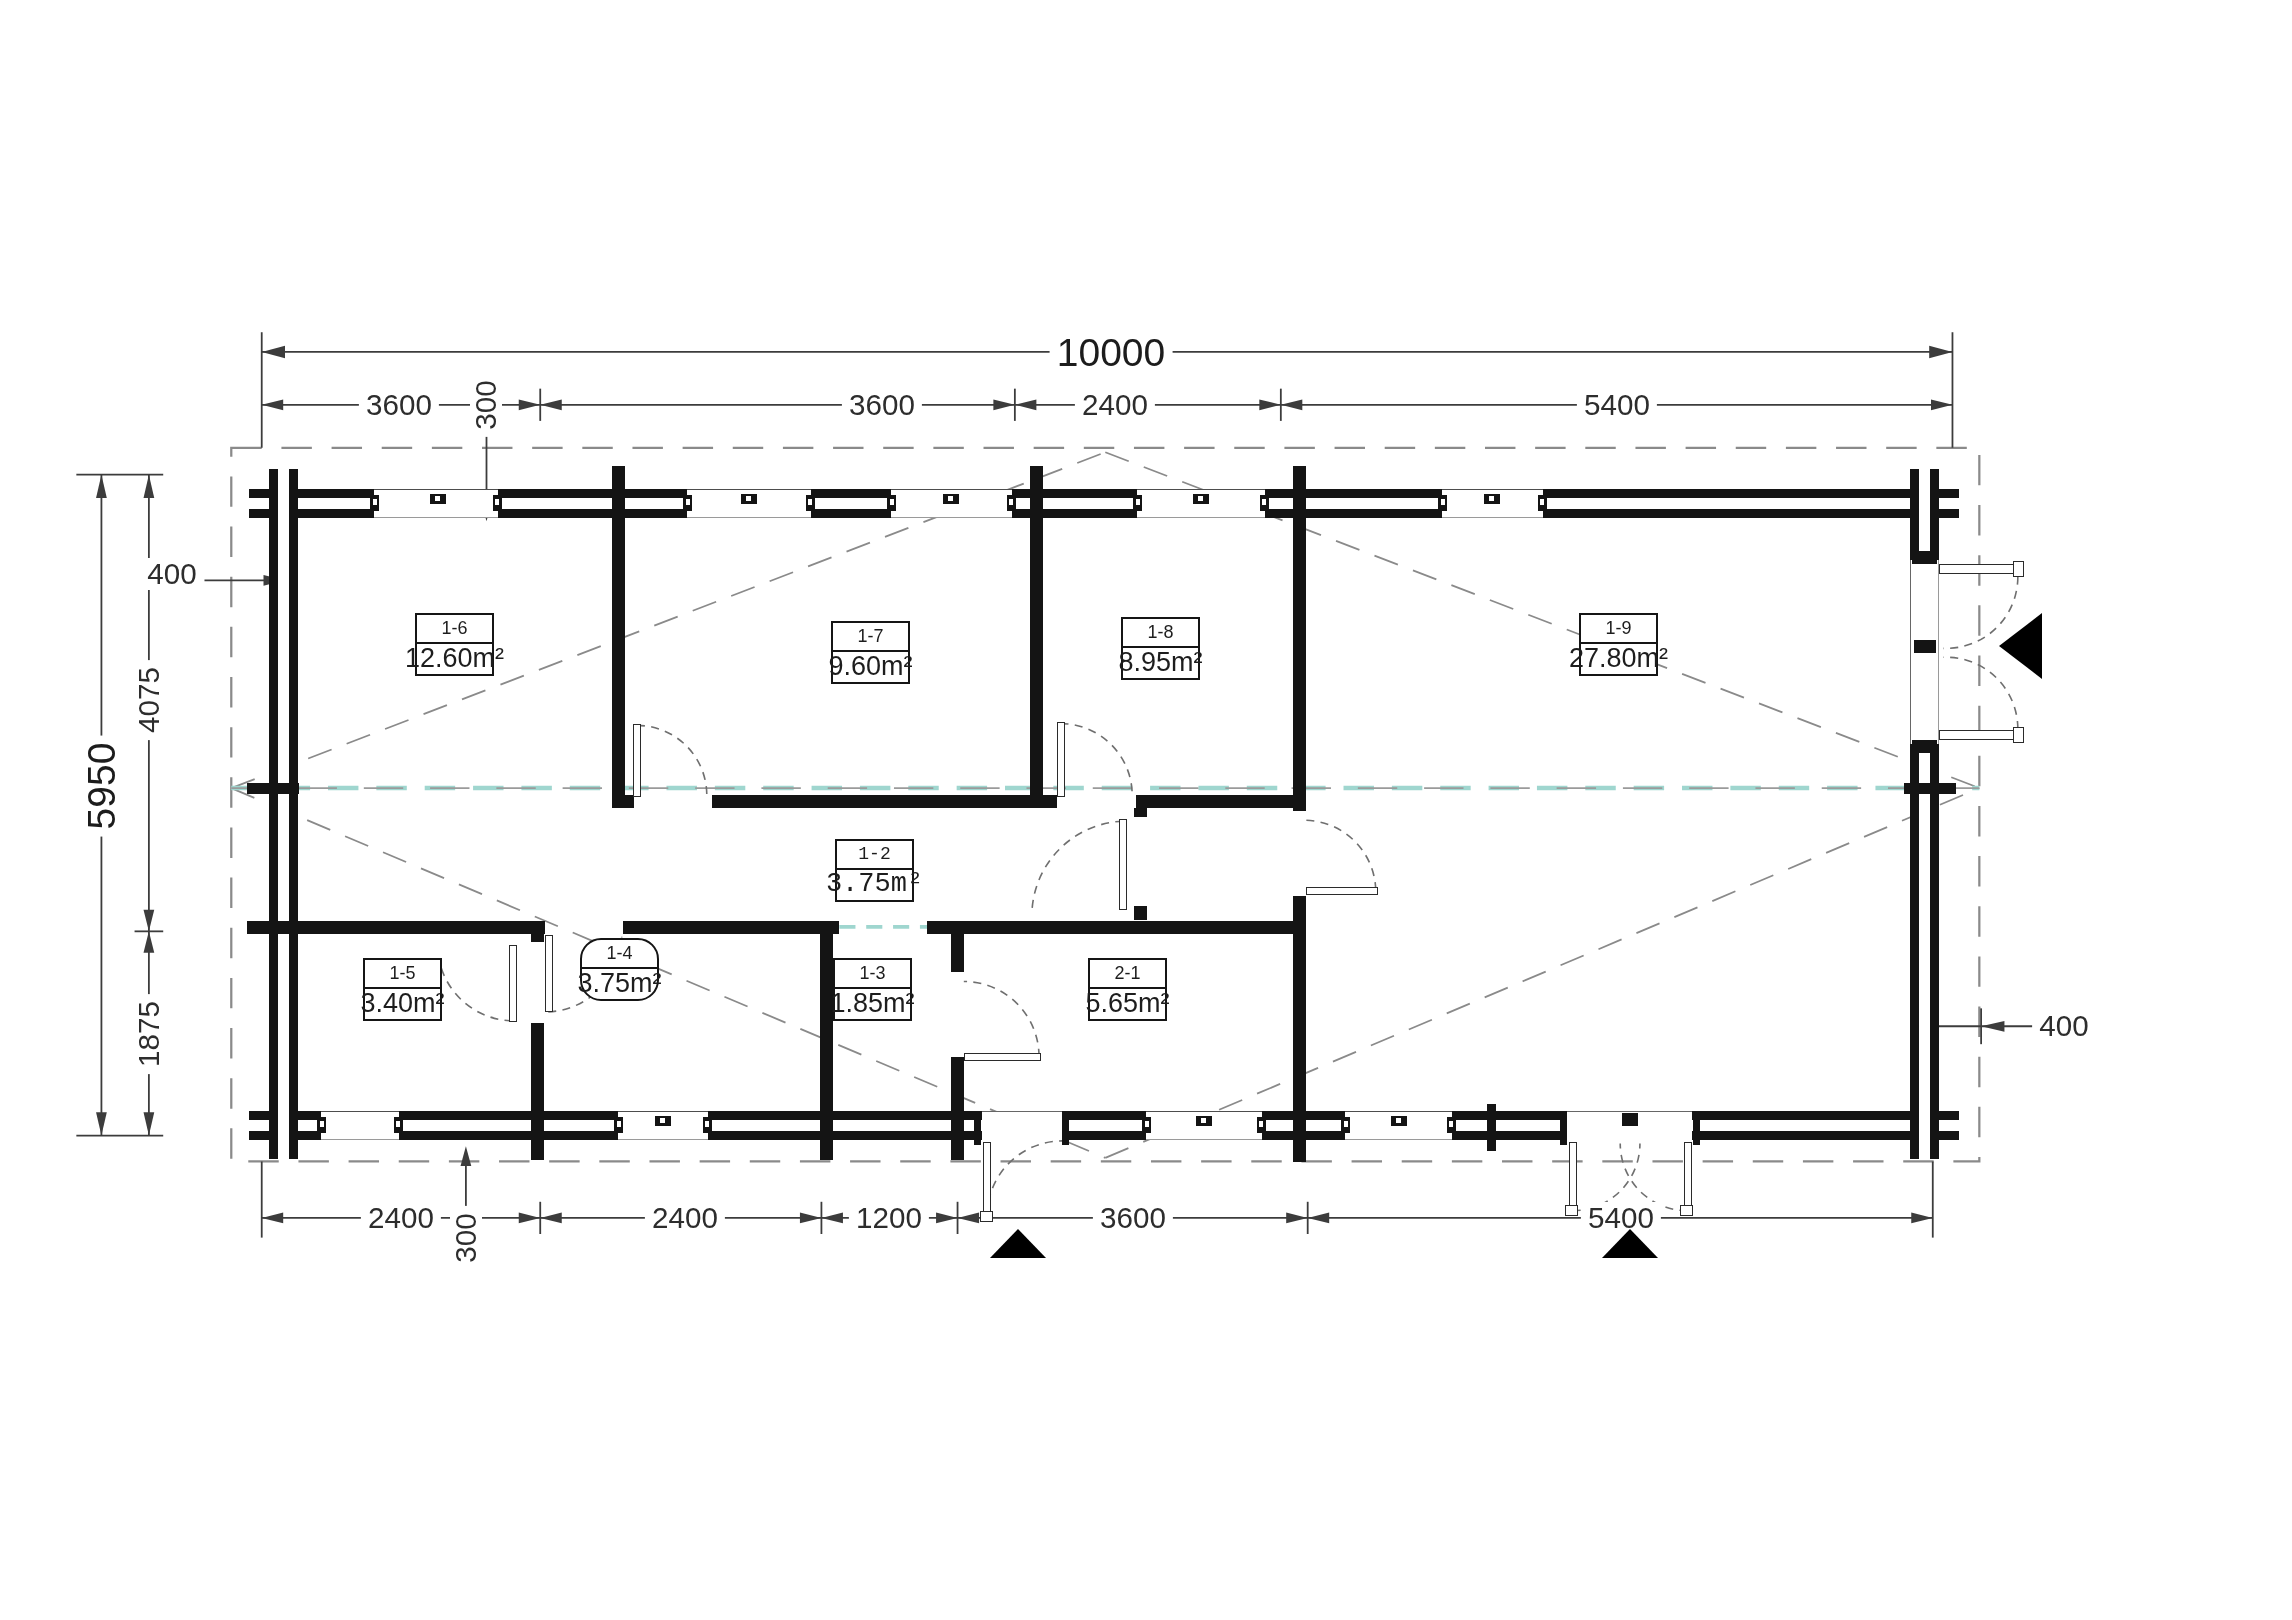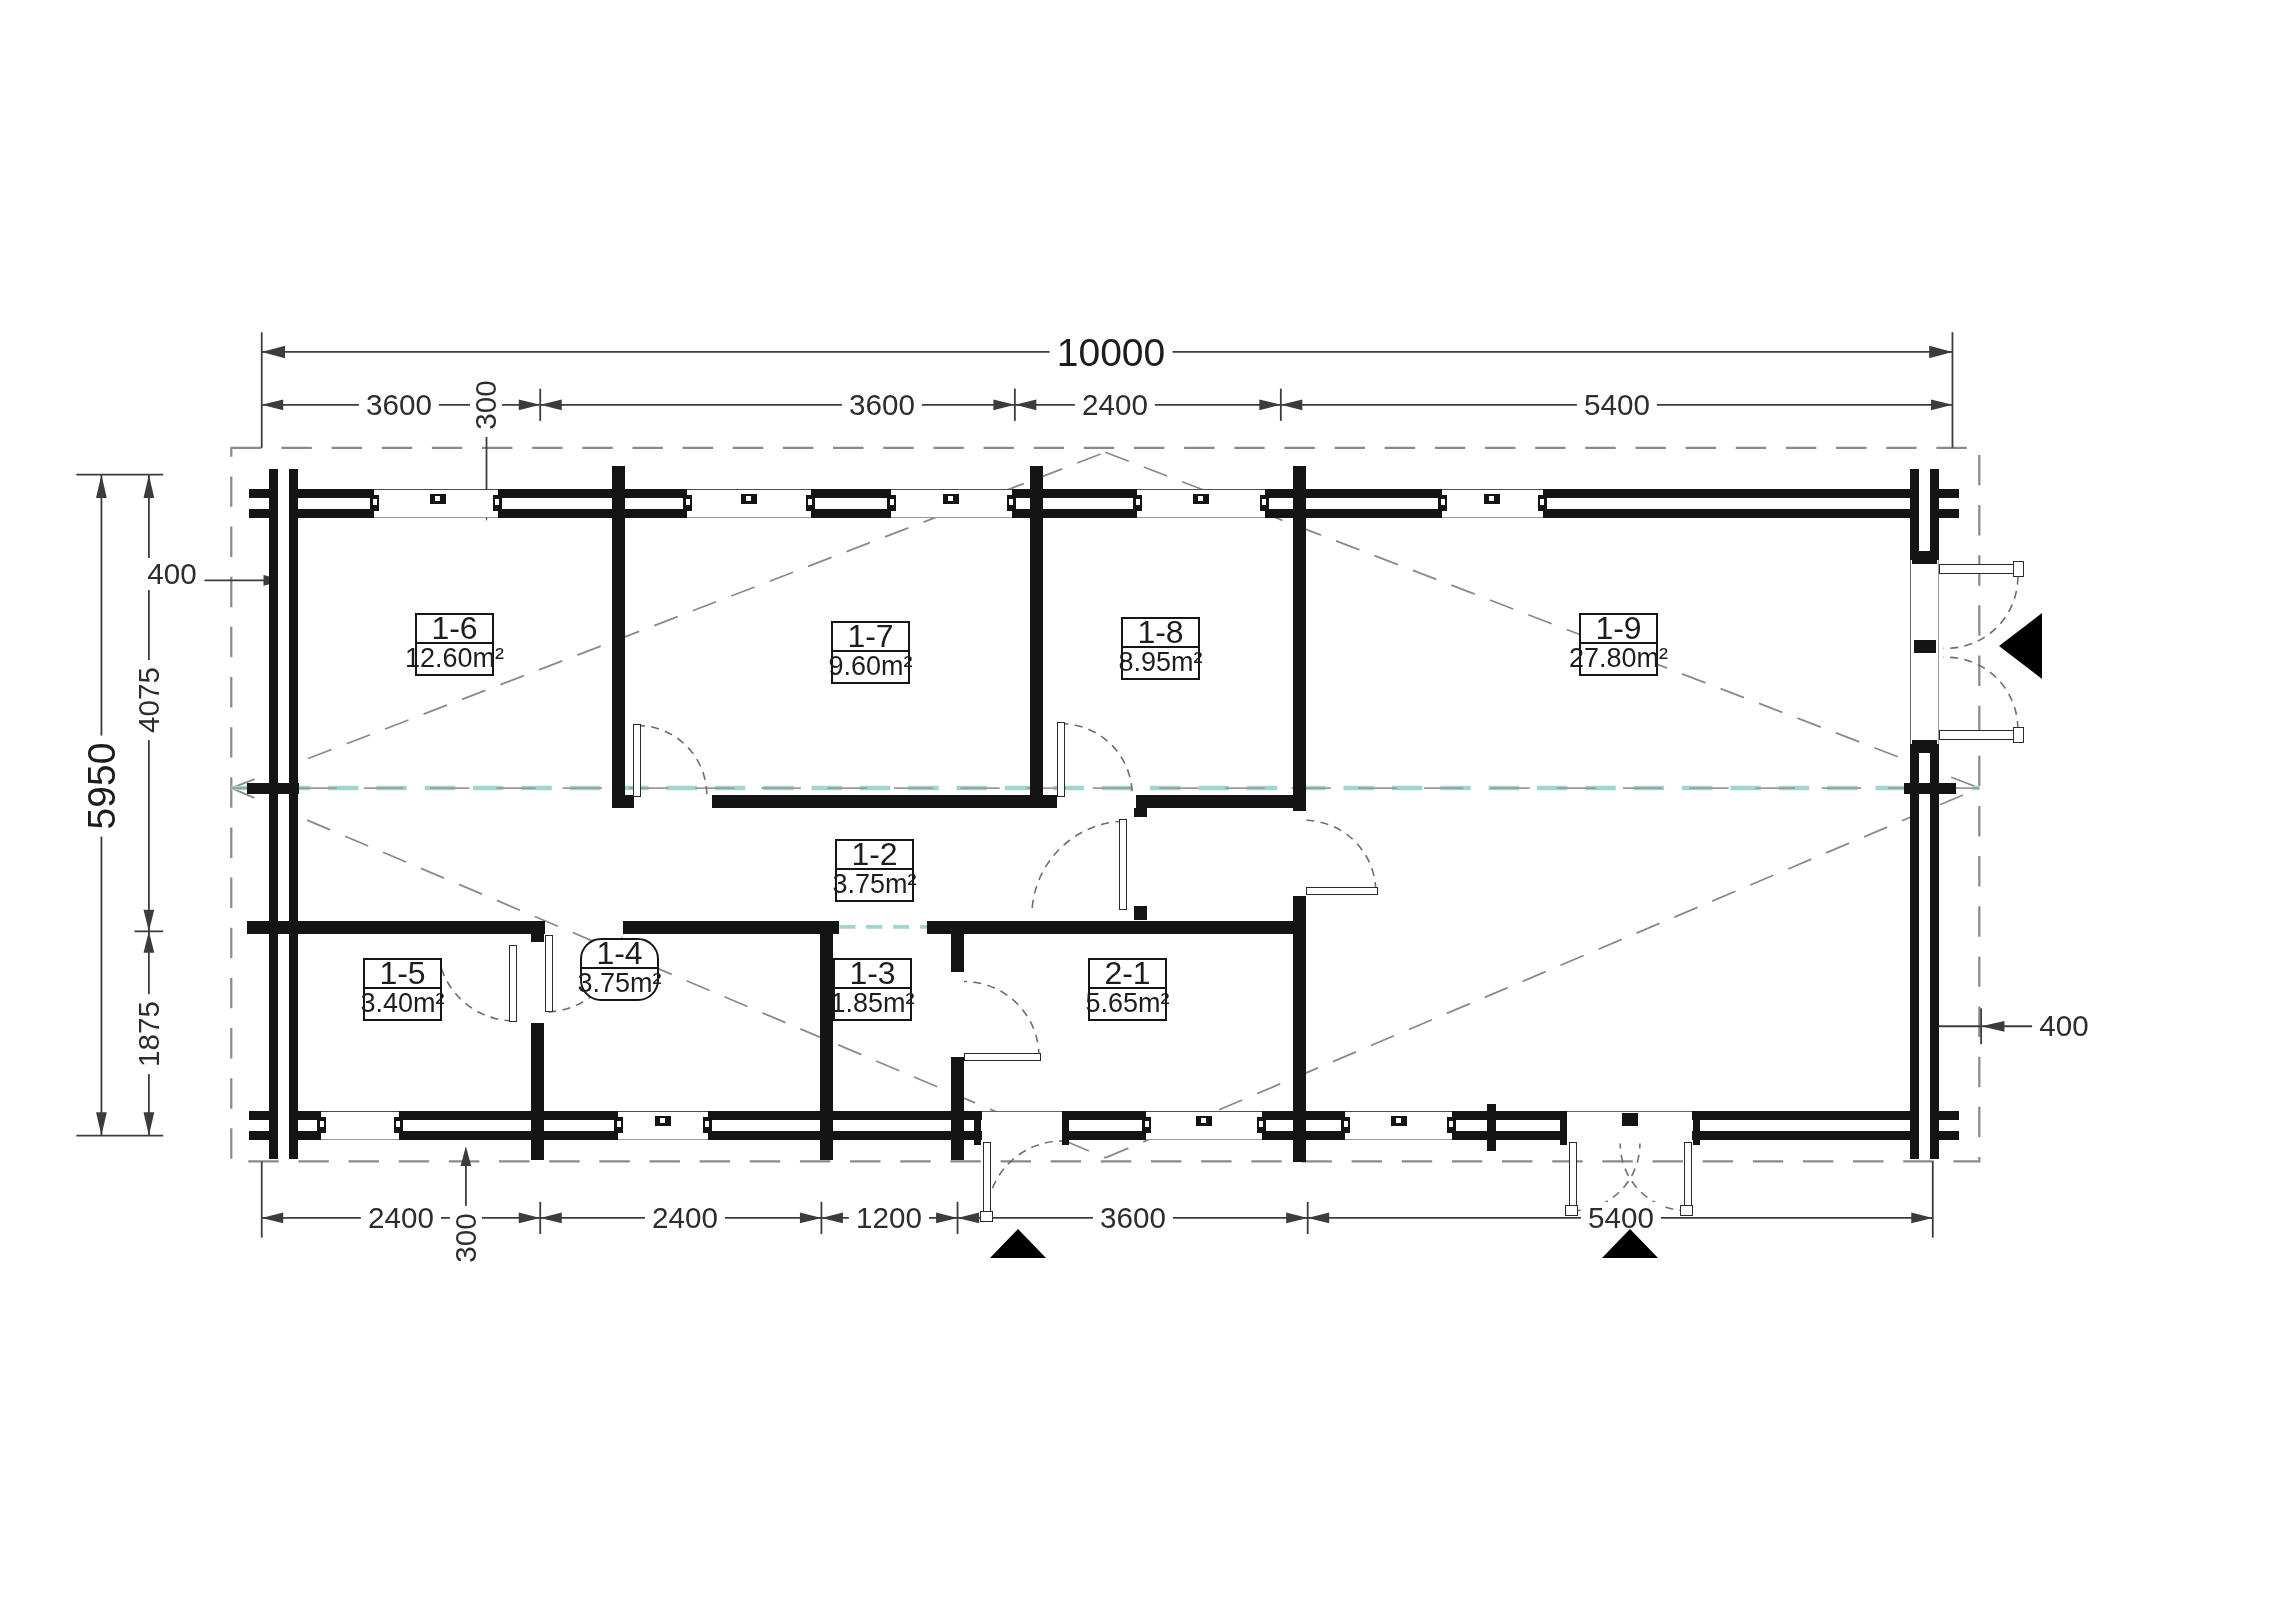--- a/index.html
+++ b/index.html
@@ -18,21 +18,21 @@
   .doorgap-v{position:absolute;width:29px;background:#fff;border-left:1.8px solid #666;border-right:1.8px solid #9a9a9a;}
   .wf{position:absolute;width:9px;height:16px;top:4.5px;background:#141414;border:0.9px solid #141414;}
   .wf i{position:absolute;left:1.8px;top:3.6px;width:3.6px;height:6.3px;background:#fff;display:block;}
   .wm{position:absolute;width:16px;height:10.7px;top:3.6px;background:#141414;}
   .wm i{position:absolute;left:4.5px;top:2.7px;width:5.4px;height:4.5px;background:#fff;display:block;}
   .jamb{position:absolute;background:#141414;}
   .leaf{position:absolute;background:#fff;border:1.8px solid #2b2b2b;}
   .cap{position:absolute;background:#fff;border:1.8px solid #2b2b2b;}
   
   .roombox{position:absolute;width:79px;border:2.7px solid #151515;background:#fff;text-align:center;}
-  .roombox .rid{height:29px;line-height:27px;font-size:32px;border-bottom:2.7px solid #151515;white-space:nowrap;color:#1d1d1d;}
+  .roombox .rid{height:29px;line-height:27px;font-size:18px;border-bottom:2.7px solid #151515;white-space:nowrap;color:#1d1d1d;}
   .roombox .rarea{height:30px;line-height:29.6px;font-size:27px;white-space:nowrap;color:#1d1d1d;display:flex;justify-content:center;align-items:center;overflow:visible;}
   .dimlab{position:absolute;background:#fff;color:#2d2d2d;font-size:29.6px;line-height:32px;padding:0 7.2px;white-space:nowrap;transform:translate(-50%,-50%);}
   .dimlab.big{font-size:39px;line-height:41px;color:#1c1c1c;}
   .dimlab.rot{transform:translate(-50%,-50%) rotate(-90deg);}
   .tri-up{position:absolute;width:0;height:0;border-left:28px solid transparent;border-right:28px solid transparent;border-bottom:29.6px solid #000;}
   .tri-left{position:absolute;width:0;height:0;border-top:33px solid transparent;border-bottom:33px solid transparent;border-right:43px solid #000;}
 </style>
 </head>
 <body>
 
@@ -305,21 +305,21 @@
     <div class="rarea">9.60m²</div>
   </div>
   <div class="roombox" style="left:1121px;top:617px;">
     <div class="rid">1-8</div>
     <div class="rarea">8.95m²</div>
   </div>
   <div class="roombox" style="left:1579px;top:613px;">
     <div class="rid">1-9</div>
     <div class="rarea">27.80m²</div>
   </div>
-  <div class="roombox" style="left:835px;top:839px;">
+  <div class="roombox" style="left:835px;top:839px;font-family:Liberation Mono, monospace;">
     <div class="rid">1-2</div>
     <div class="rarea">3.75m²</div>
   </div>
   <div class="roombox" style="left:363px;top:958px;">
     <div class="rid">1-5</div>
     <div class="rarea">3.40m²</div>
   </div>
   <div class="roombox" style="left:580px;top:938px;border-radius:21px;">
     <div class="rid">1-4</div>
     <div class="rarea">3.75m²</div>

